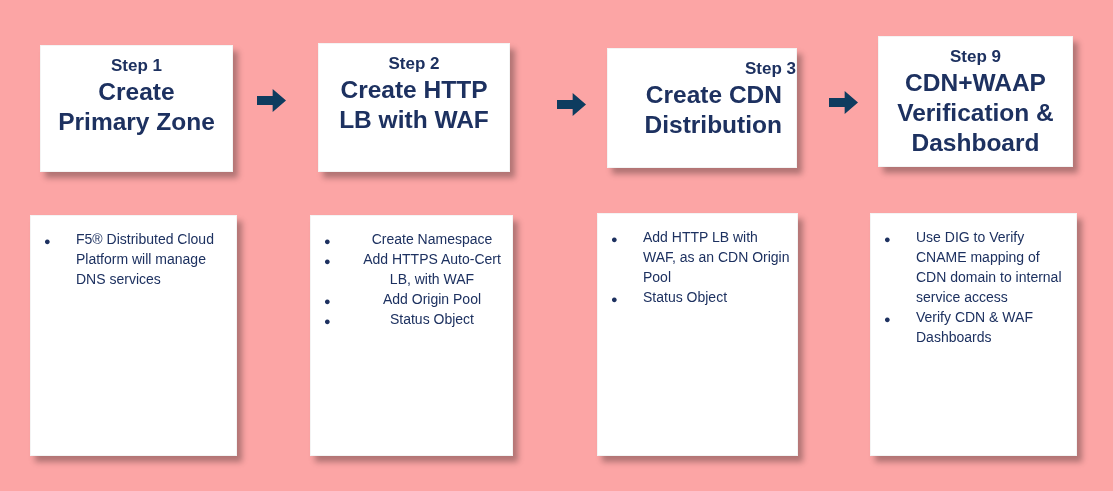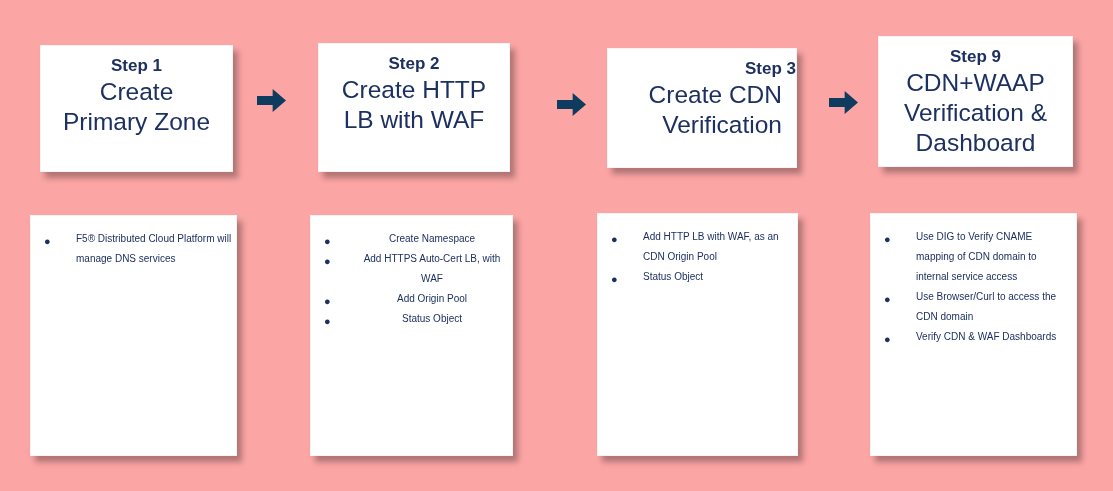--- a/index.html
+++ b/index.html
@@ -22,21 +22,21 @@
     text-align:center;
     padding-top:9px;
   }
   .step-label{
     font-weight:700;
     font-size:17px;
     line-height:22px;
     color:#1d3160;
   }
   .step-title{
-    font-weight:400;
+    font-weight:700;
     font-size:24.5px;
     line-height:30px;
     color:#1d3160;
     padding:0 14px;
   }
   
   .tb1{left:40px;top:45px;width:193px;height:127px;}
   .tb2{left:318px;top:43px;width:192px;height:129px;}
   .tb3{left:607px;top:48px;width:190px;height:120px;text-align:right;}
   .tb4{left:878px;top:36px;width:195px;height:131px;}
@@ -46,21 +46,21 @@
   .db3{left:597px;top:213px;width:201px;height:243px;}
   .db4{left:870px;top:213px;width:207px;height:243px;}
   .detail-box ul{
     margin:0;
     padding:13px 4px 0 12px;
     list-style:none;
   }
   .detail-box li{
     position:relative;
     padding-left:33px;
-    font-size:10px;
+    font-size:14px;
     line-height:20px;
     font-weight:400;
     color:#1d3160;
   }
   .detail-box li::before{
     content:"\25CF";
     position:absolute;
     left:1px;
     top:2px;
     font-size:11px;
@@ -104,36 +104,35 @@
         <li>Add HTTPS Auto-Cert LB, with WAF</li>
         <li>Add Origin Pool</li>
         <li>Status Object</li>
       </ul>
   </div>
 
   <div class="arrow ar2"></div>
 
   <div class="box top-box tb3">
     <div class="step-label">Step 3</div>
-    <div class="step-title">Create CDN Verification</div>
+    <div class="step-title">Create CDN Distribution</div>
   </div>
   <div class="box detail-box db3">
     <ul>
         <li>Add HTTP LB with WAF, as an CDN Origin Pool</li>
         <li>Status Object</li>
       </ul>
   </div>
 
   <div class="arrow ar3"></div>
 
   <div class="box top-box tb4">
     <div class="step-label">Step 9</div>
     <div class="step-title">CDN+WAAP Verification &amp; Dashboard</div>
   </div>
   <div class="box detail-box db4">
     <ul>
         <li>Use DIG to Verify CNAME mapping of CDN domain to internal service access</li>
-        <li>Use Browser/Curl to access the CDN domain</li>
         <li>Verify CDN &amp; WAF Dashboards</li>
       </ul>
   </div>
 
 </div>
 
 </body></html>

